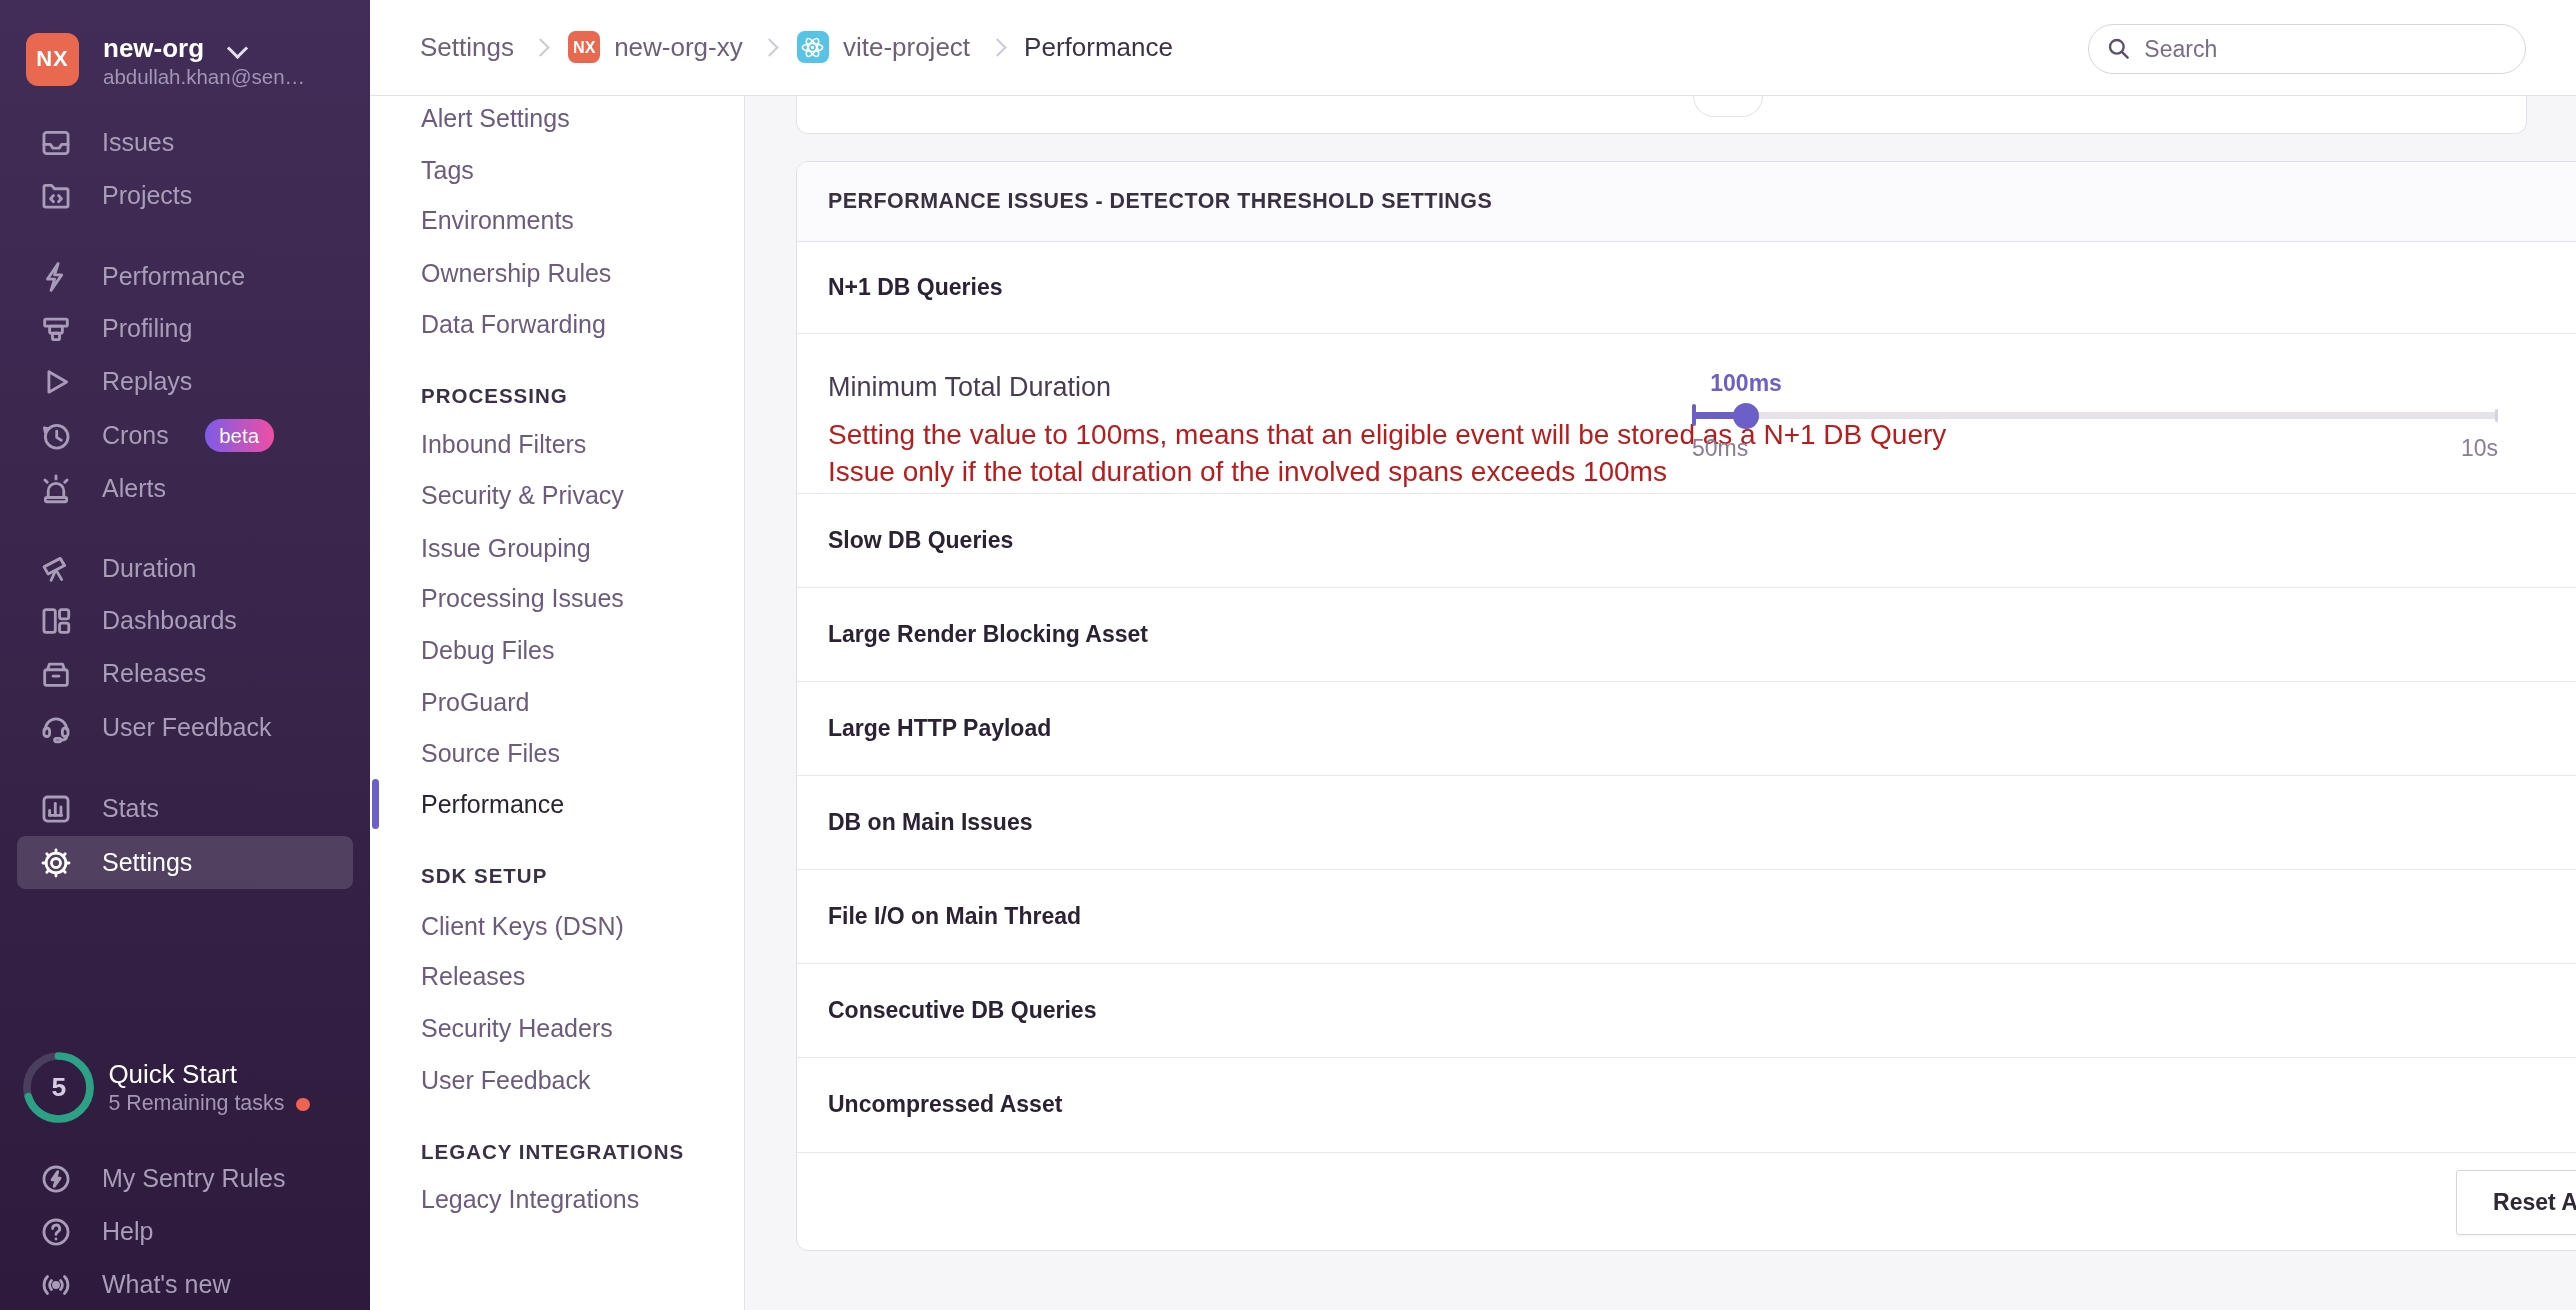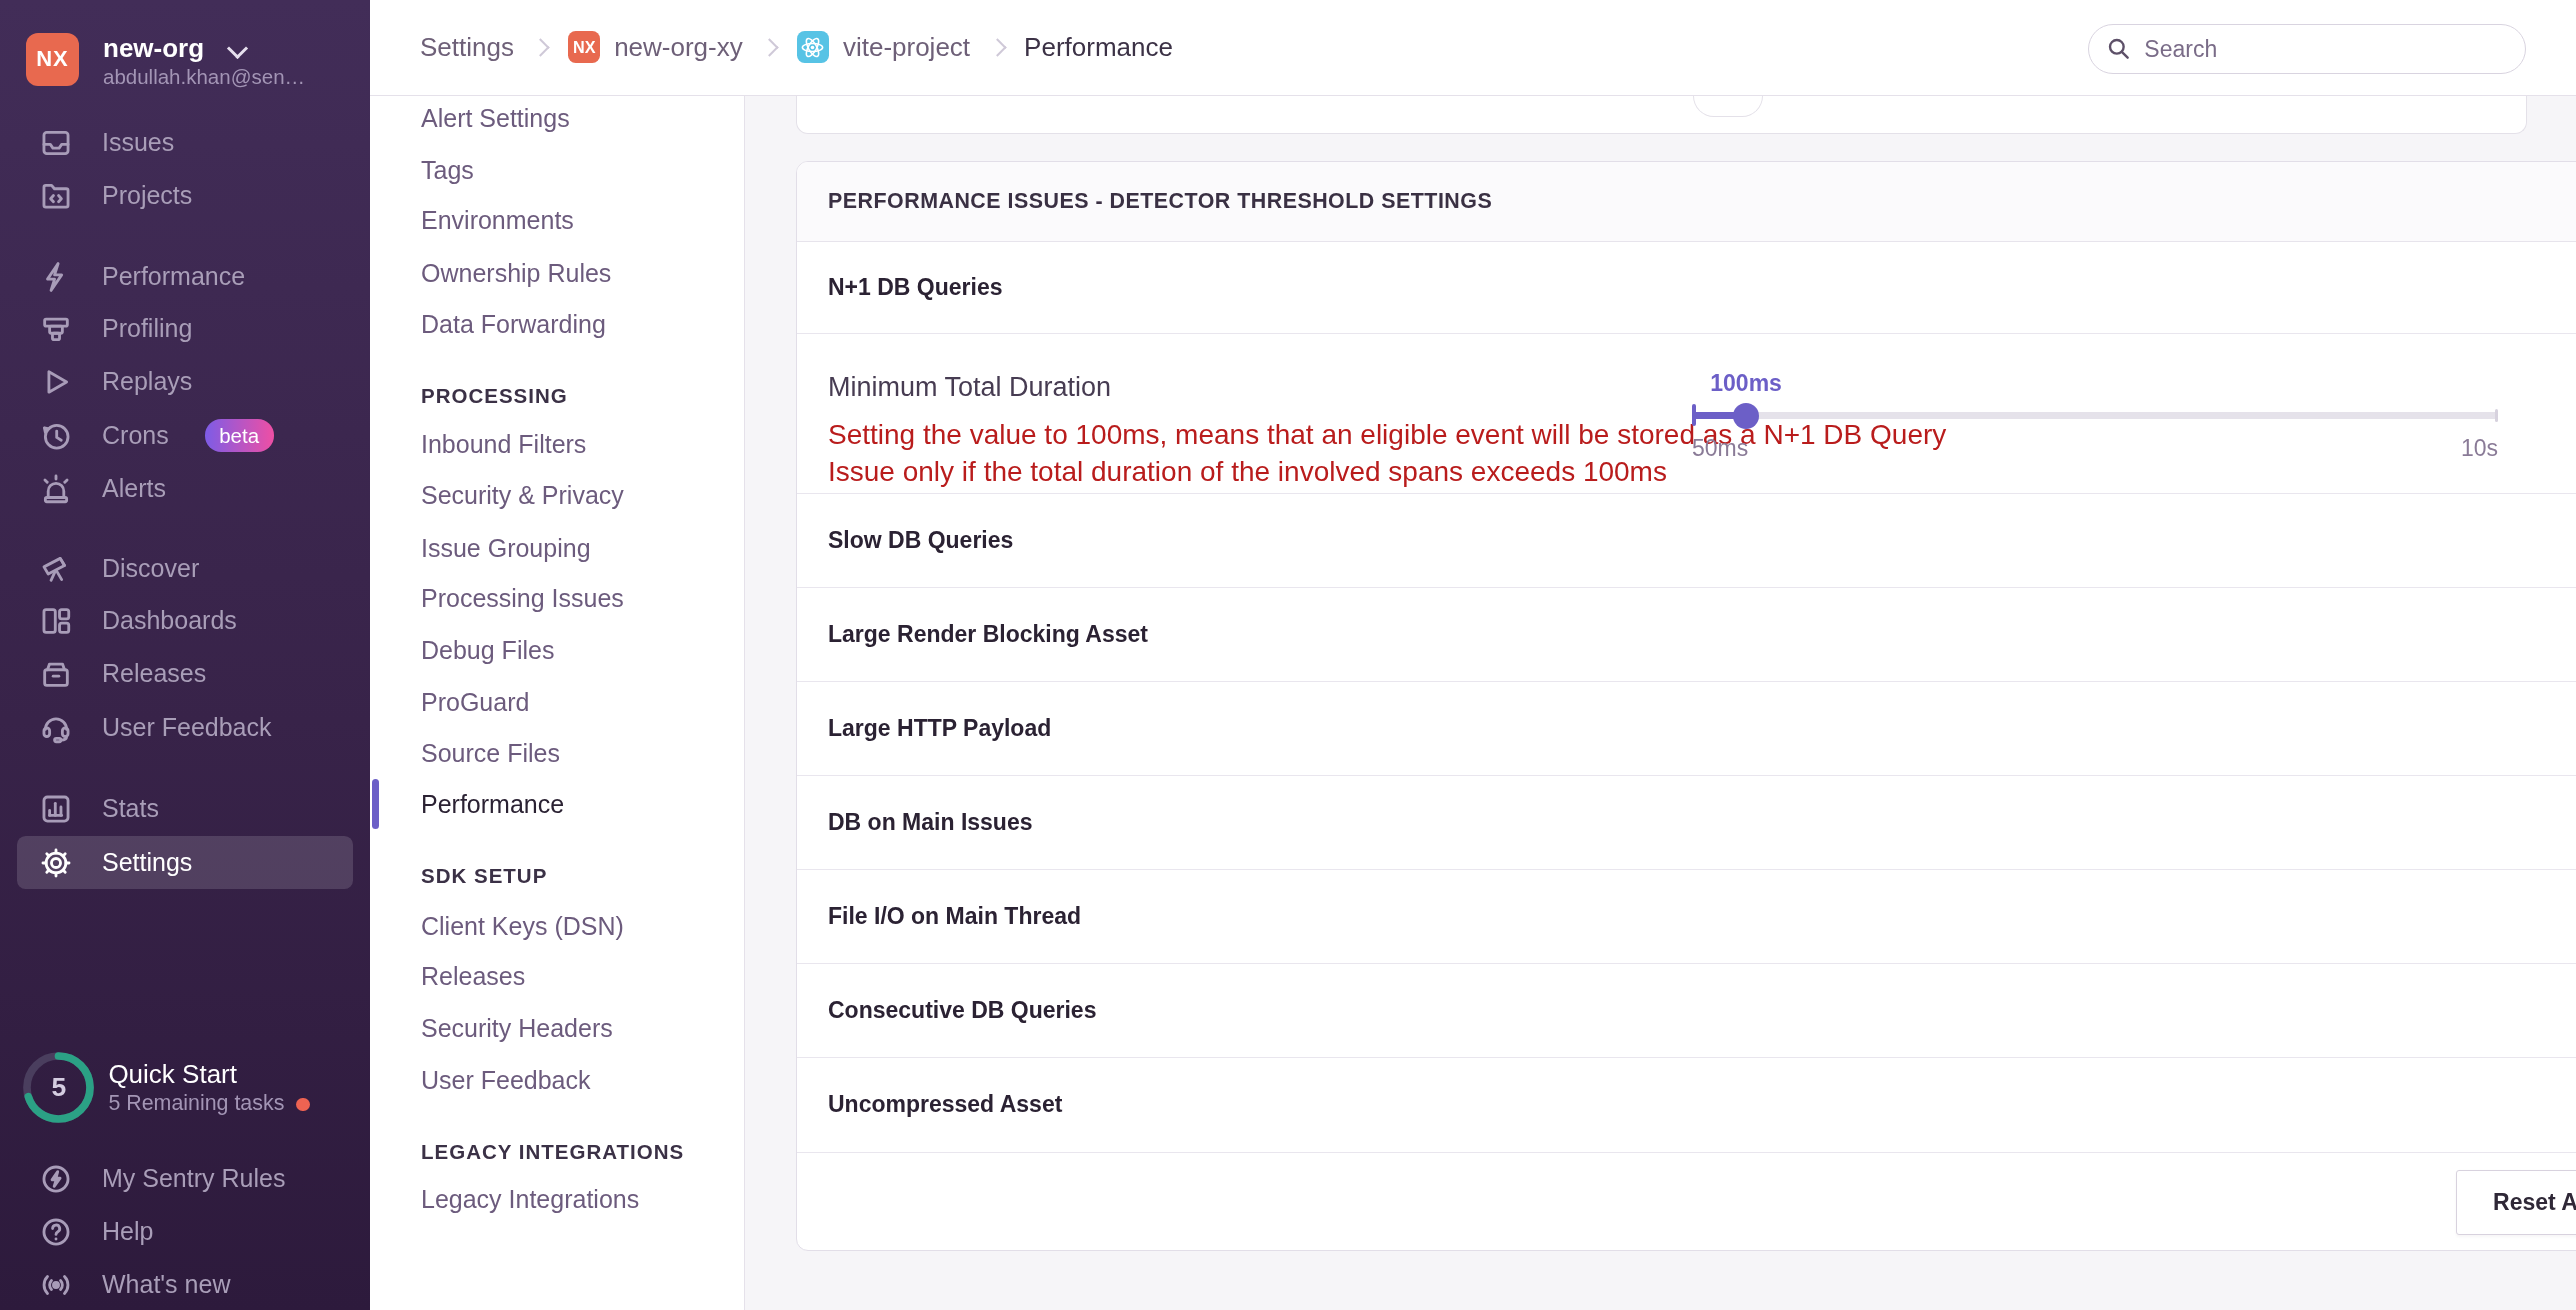--- a/index.html
+++ b/index.html
@@ -200,21 +200,21 @@
 
   <div class="nav-item" style="top:542px">
     <span class="nav-ic">
         <svg width="34" height="34" viewBox="0 0 24 24">
           <path d="M3.5 10.5l11.5-6 3 5-11.5 6z"></path>
           <path d="M15 4.5l3 5"></path>
           <path d="M11.5 13.5L8.5 20"></path>
           <path d="M12.5 13.5l3.5 6"></path>
         </svg>
       </span>
-    <span class="nav-label">Discover</span>
+    <span class="nav-label">Duration</span>
   </div>
   <div class="nav-item" style="top:594px">
     <span class="nav-ic">
         <svg width="34" height="34" viewBox="0 0 24 24">
           <rect x="3.5" y="4" width="8" height="16" rx="1.5"></rect>
           <rect x="14.5" y="4" width="6.5" height="6.5" rx="1.5"></rect>
           <rect x="14.5" y="13.5" width="6.5" height="6.5" rx="1.5"></rect>
         </svg>
       </span>
     <span class="nav-label">Dashboards</span>

